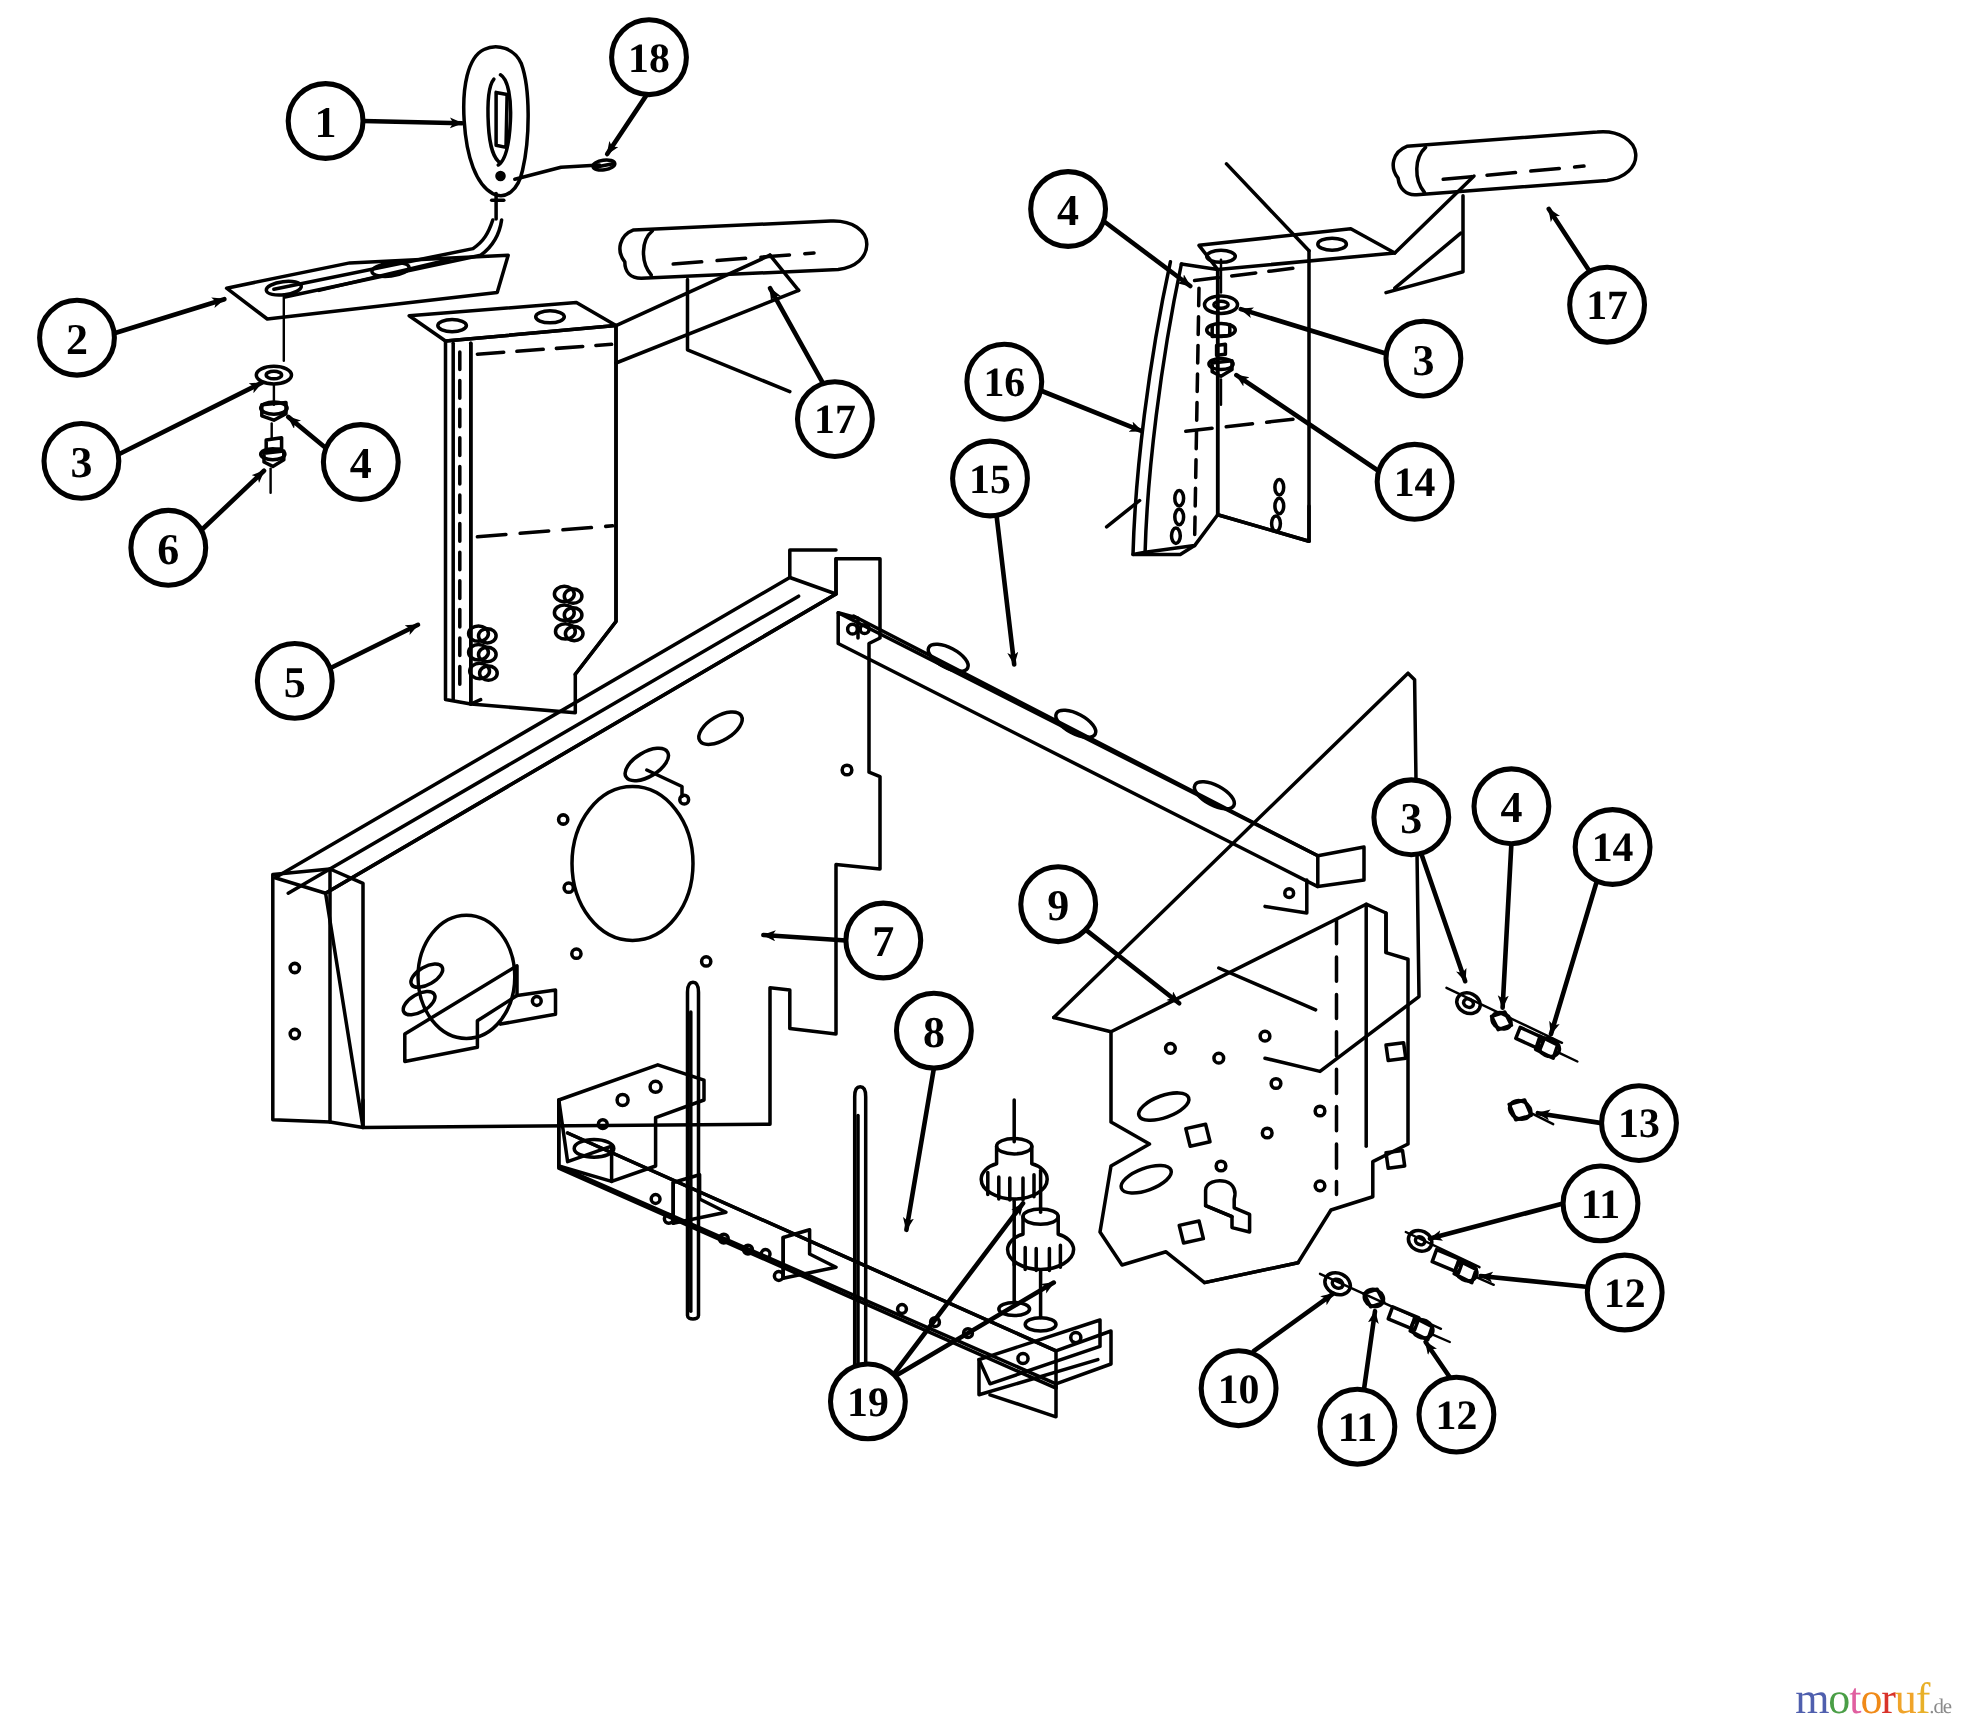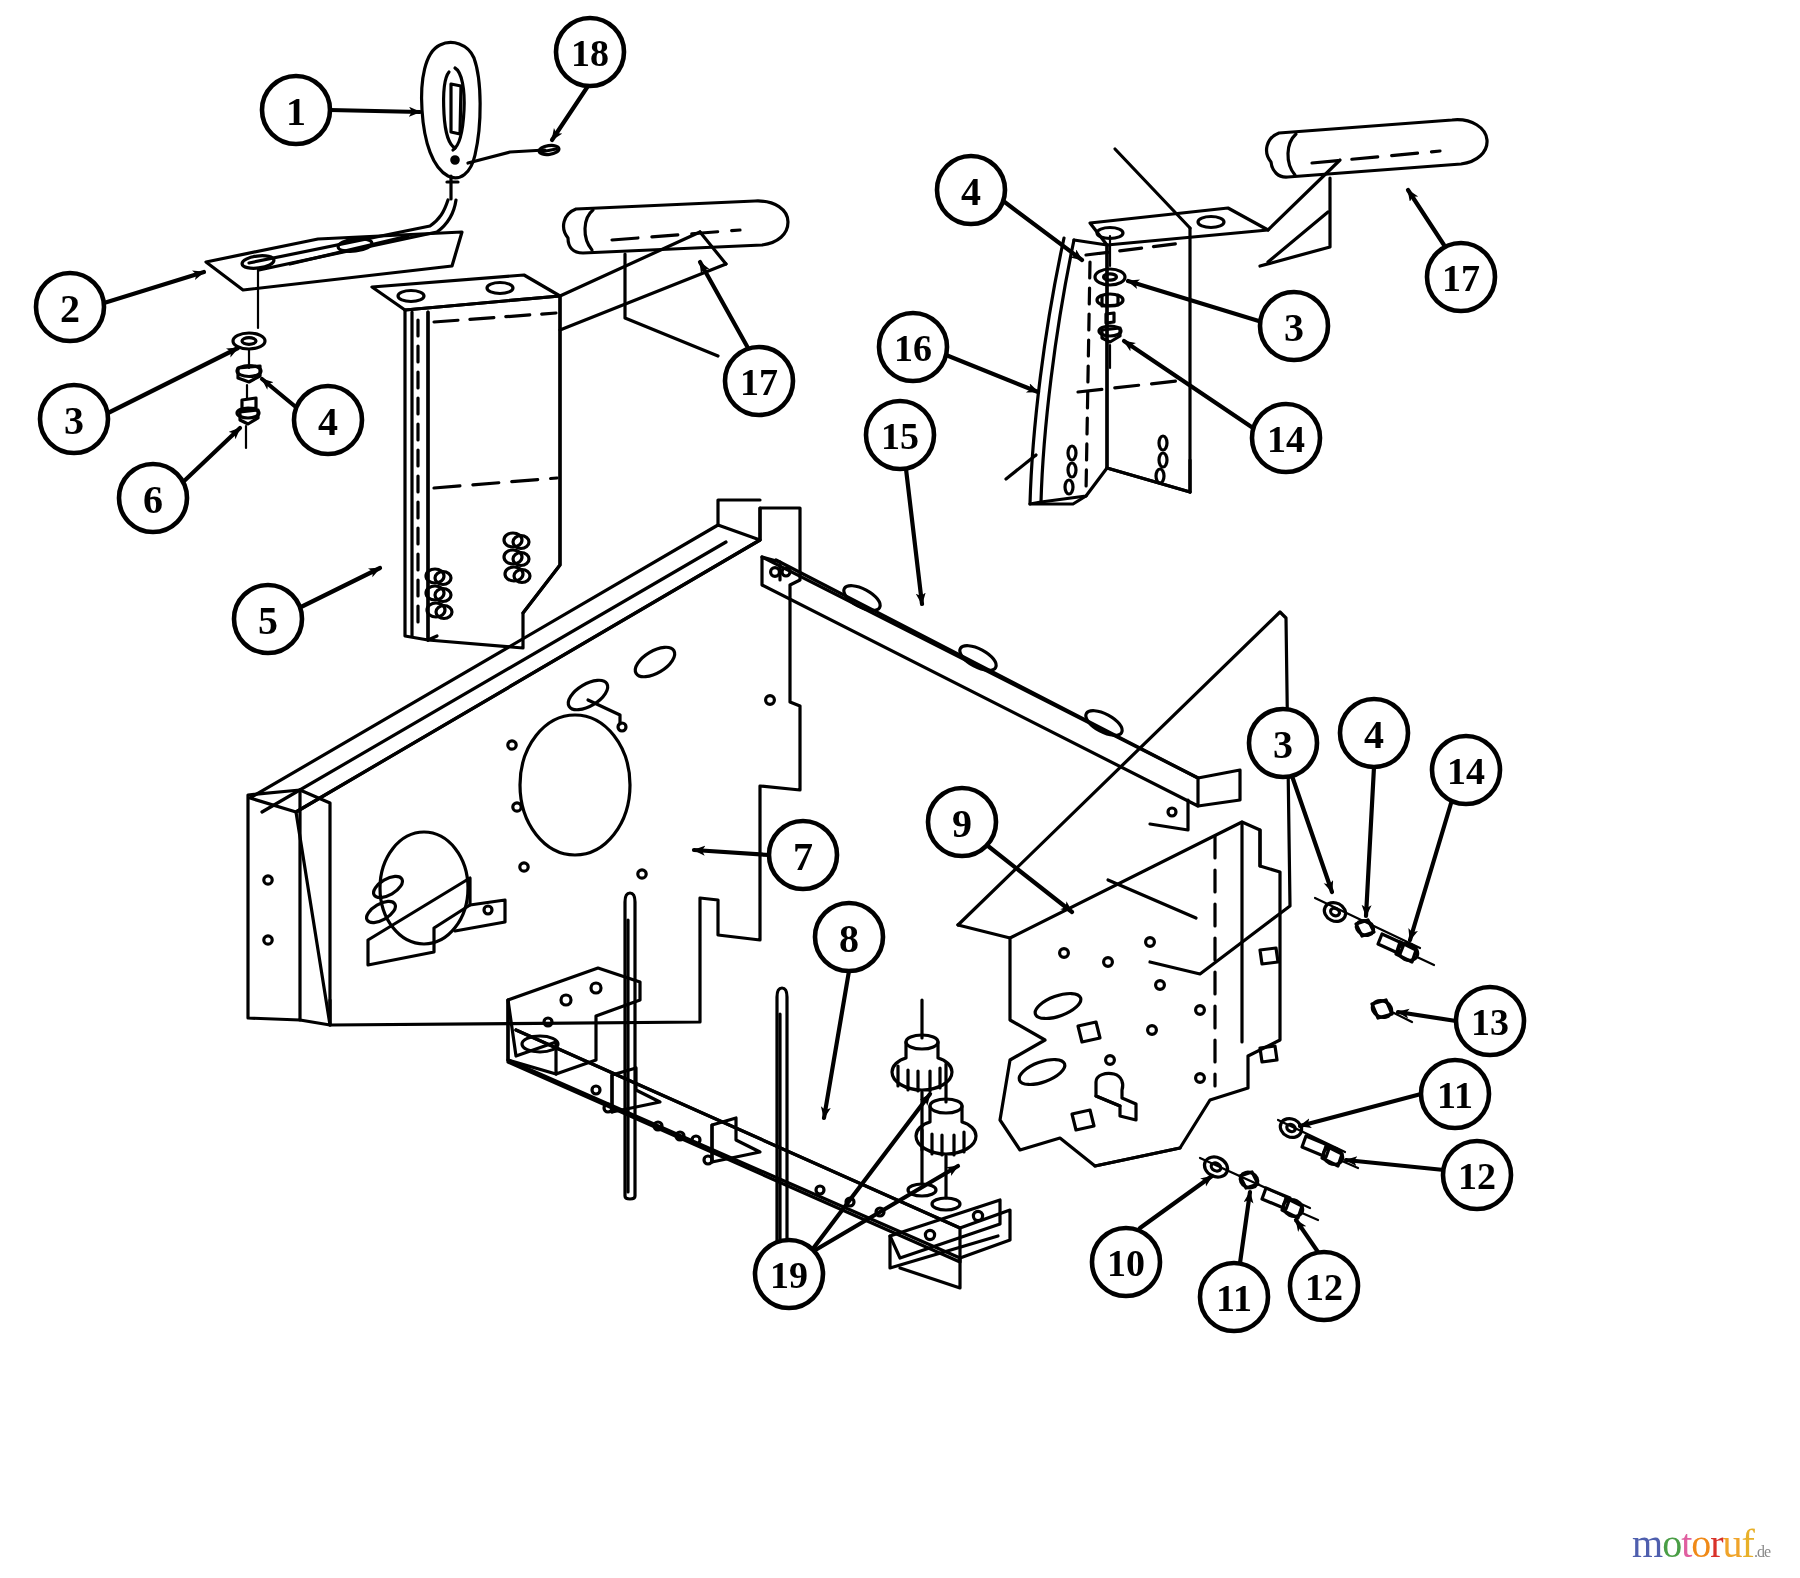--- a/index.html
+++ b/index.html
@@ -3,21 +3,21 @@
 <meta charset="utf-8">
 <style>
   html,body{margin:0;padding:0;background:#ffffff;}
   body{font-family:"Liberation Sans",sans-serif;}
   #page{position:relative;width:1800px;height:1578px;background:#fff;overflow:hidden;}
   #drawing{position:absolute;left:0;top:0;width:1800px;height:1578px;}
   .cnum{font-family:"Liberation Serif",serif;font-weight:bold;}
   #watermark{position:absolute;left:1632px;top:1524px;font-family:"Liberation Serif",serif;
              font-size:40px;letter-spacing:-1px;line-height:1;white-space:nowrap;}
   #watermark span{font-weight:normal;}
-  .wm-de{font-size:16px;color:#8a8a8a;}
+  .wm-de{font-size:19px;color:#8a8a8a;}
 </style>
 </head>
 <body>
 
 <div id="page">
 
   <svg id="drawing" viewBox="0 0 1800 1578">
     <defs>
       <marker id="ah" markerWidth="13" markerHeight="13" refX="11" refY="5" orient="auto" markerUnits="userSpaceOnUse">
         <path d="M0,0 L12,5 L0,10 L3,5 Z" fill="#000"></path>

